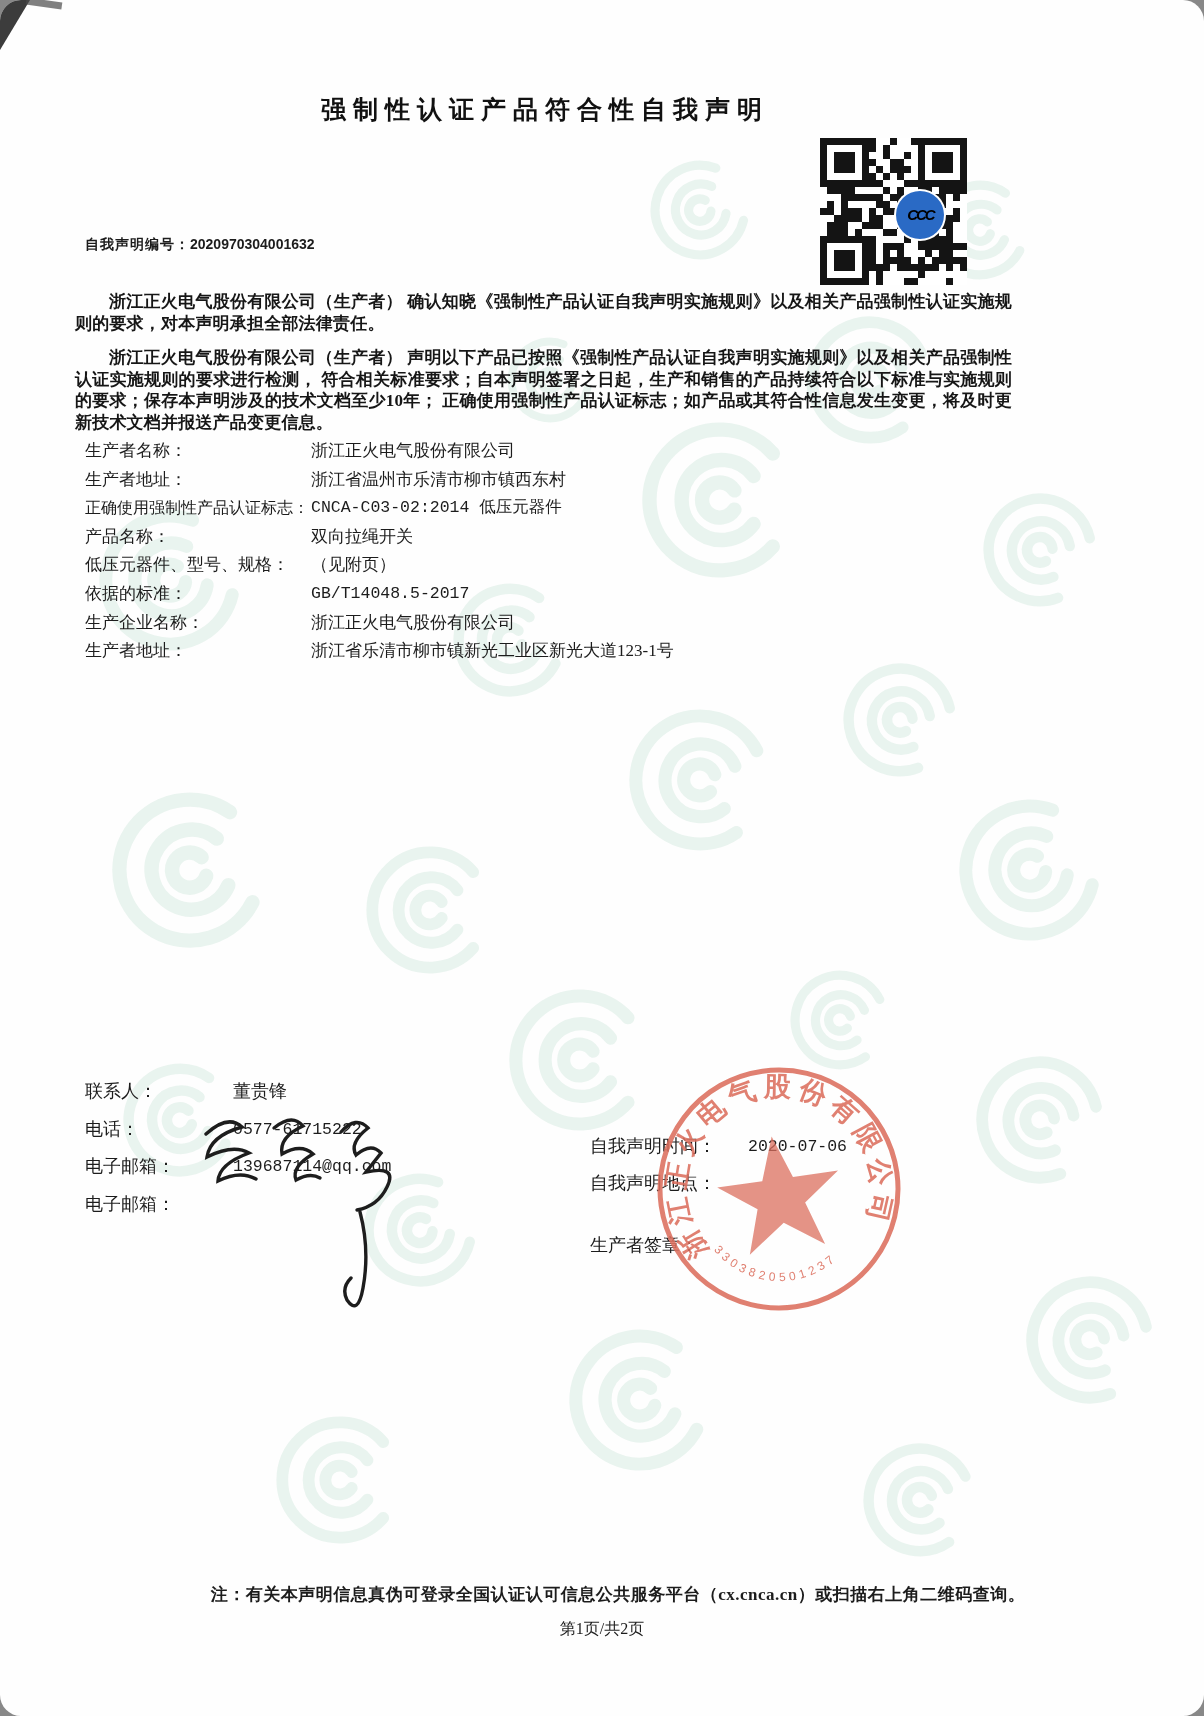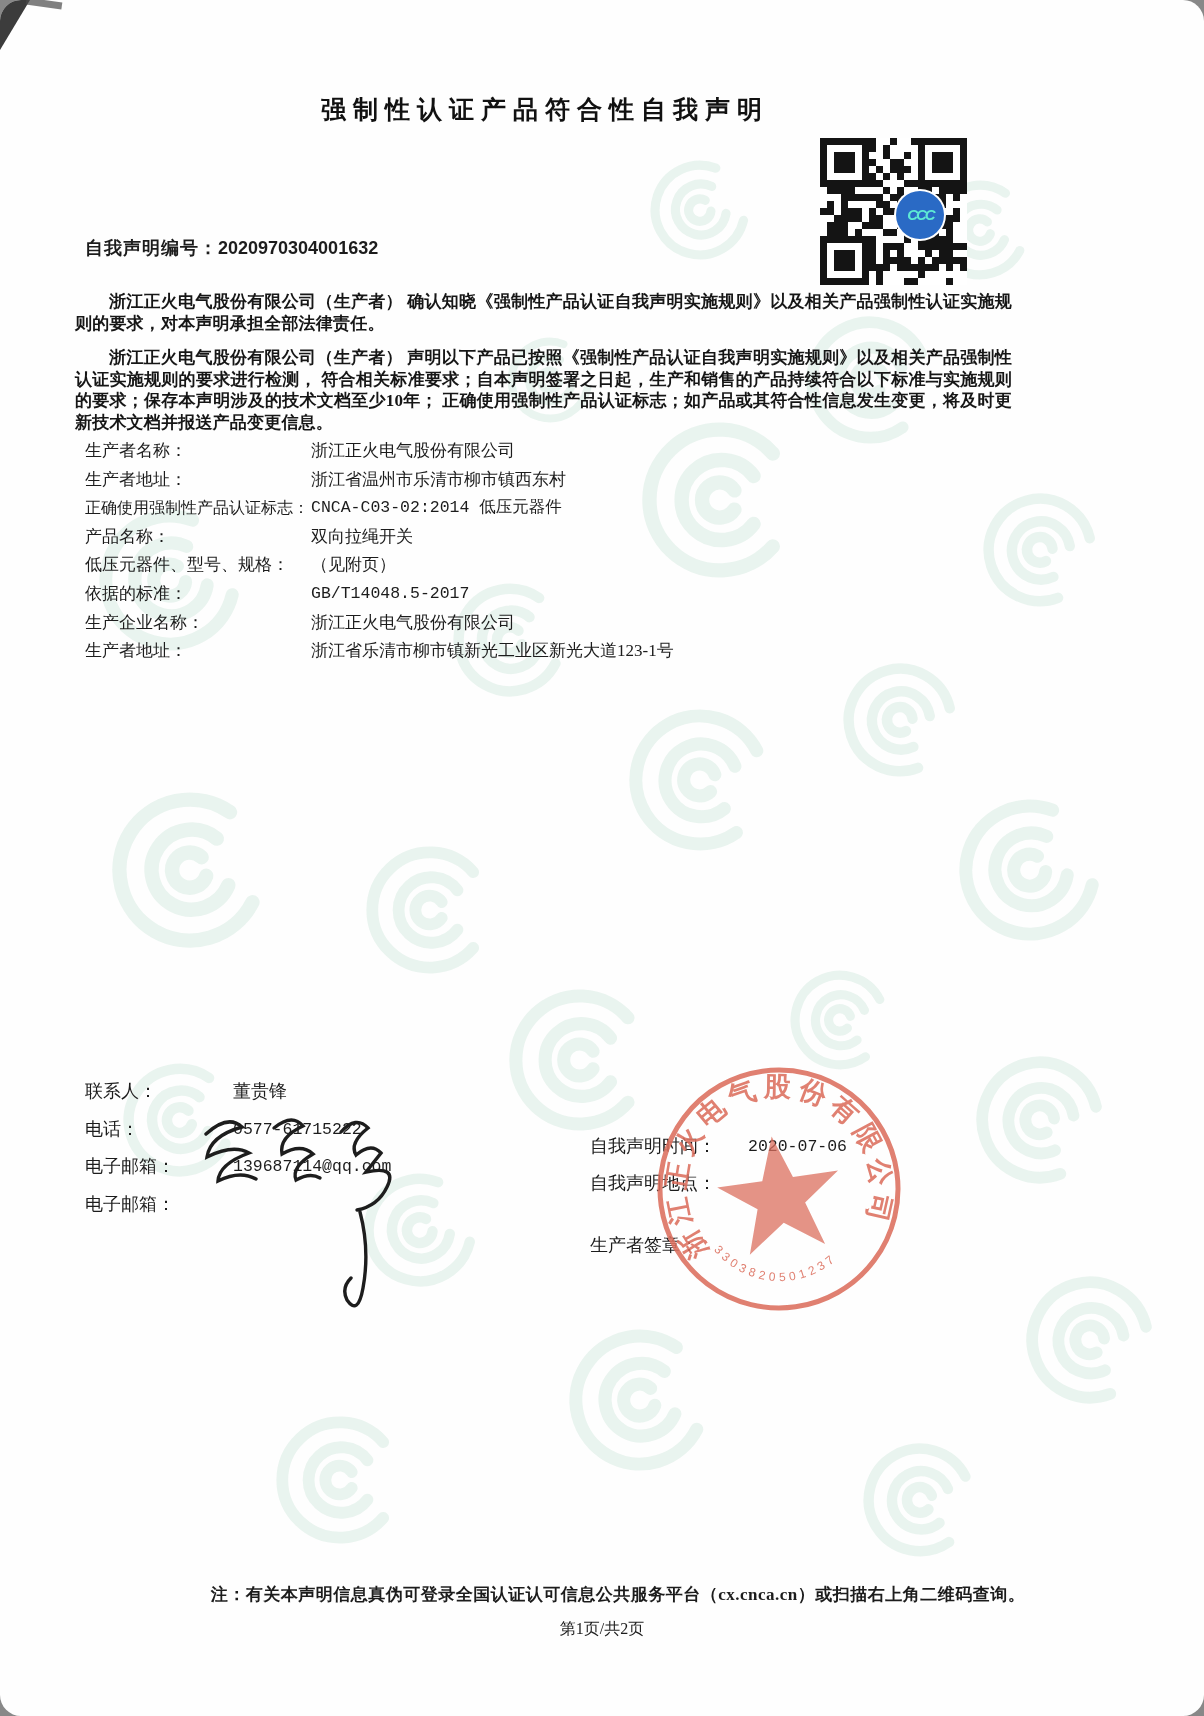--- a/index.html
+++ b/index.html
@@ -30,25 +30,25 @@
   }
 
   .qr-wrap { position:absolute; left:820px; top:138px; width:147px; height:147px; background:#fff; }
   .qr-grid { display:grid; grid-template-columns:repeat(21,1fr); width:147px; height:147px; }
   .qr-grid div { width:100%; height:100%; }
   .qr-grid .d { background:#141414; }
   .qr-badge {
     position:absolute; left:52%; top:36%; width:48px; height:48px;
     border-radius:50%; background:#2a6ac5; box-shadow:0 0 0 2px #ffffff;
     display:flex; align-items:center; justify-content:center;
-    color:#5eead4; font-weight:700; font-style:italic; font-size:15px;
+    color:#000000; font-weight:700; font-style:italic; font-size:15px;
     letter-spacing:-2px; font-family:"Liberation Sans",sans-serif;
   }
 
-  .decl-no { position:absolute; left:85px; top:236px; font-size:18px; font-weight:700; letter-spacing:1px; }
+  .decl-no { position:absolute; left:85px; top:236px; font-size:14px; font-weight:700; letter-spacing:1px; }
   .decl-no .num { font-family:"Liberation Sans",sans-serif; font-weight:700; letter-spacing:0; }
 
   .paragraphs { position:absolute; left:75px; top:291px; width:937px; }
   .paragraphs p {
     font-size:17px; line-height:21.5px; font-weight:700;
     text-align:justify; text-indent:2em; margin-bottom:13px; color:#161616;
     letter-spacing:.2px;
   }
 
   .fields { position:absolute; left:85px; top:437px; width:920px; }

